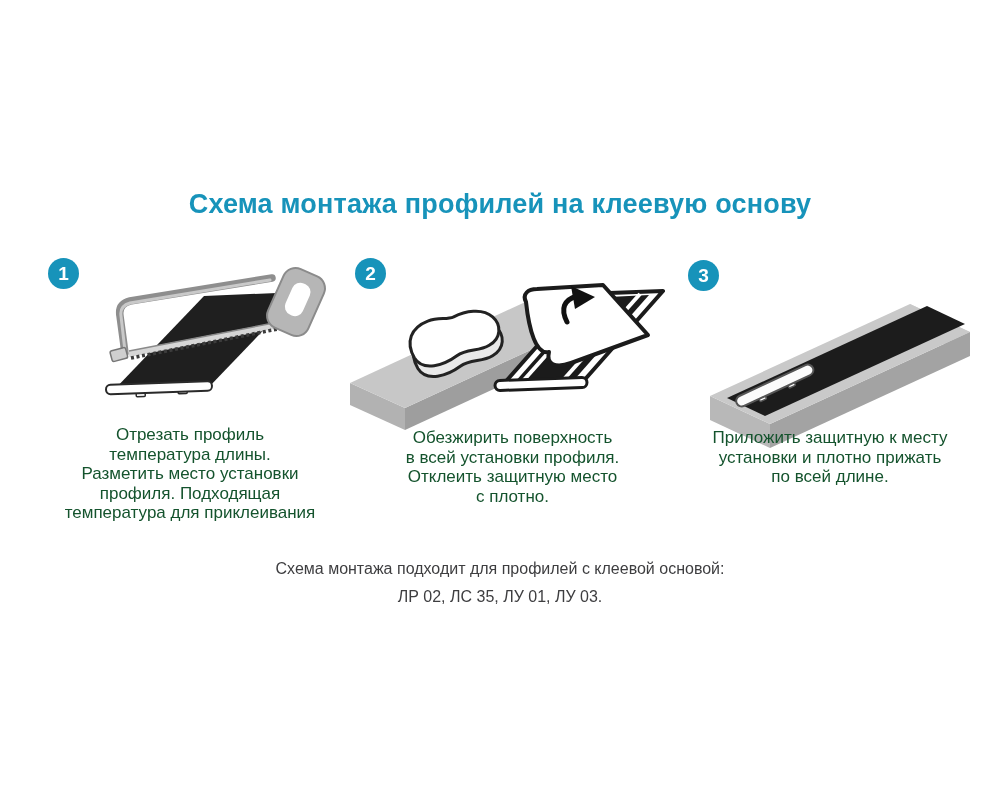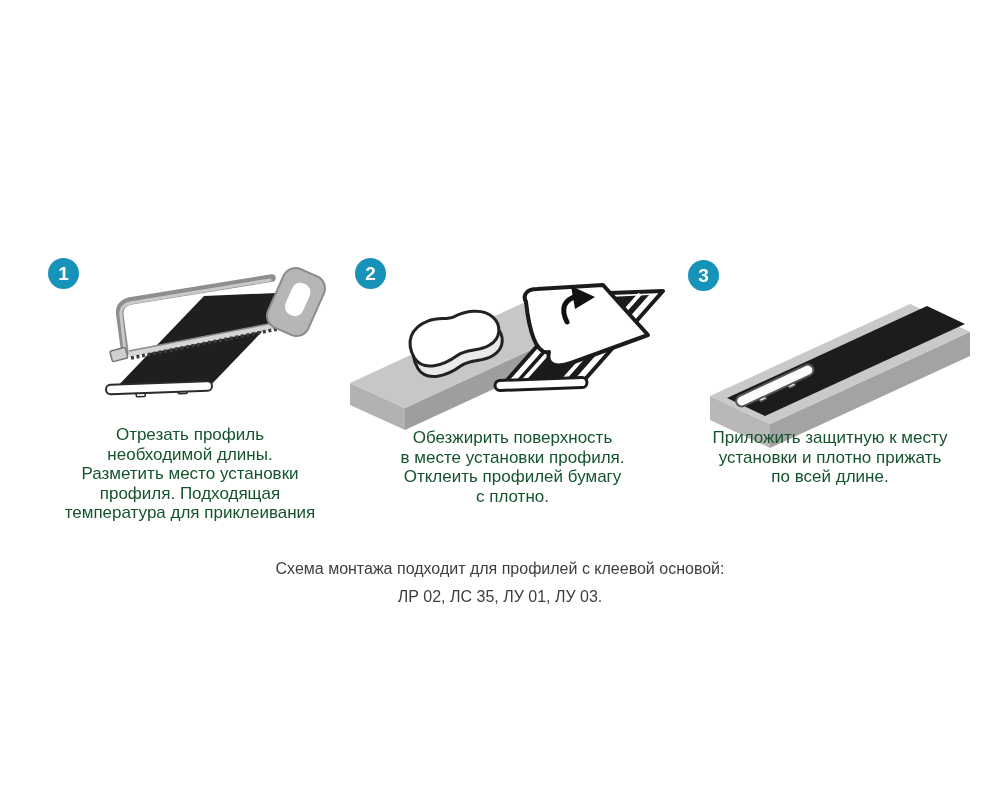--- a/index.html
+++ b/index.html
@@ -39,20 +39,21 @@
   .footer {
     position:absolute; top:555px; left:0; width:100%;
     text-align:center; font-size:16px; line-height:28px; color:#3e3e40;
   }
 </style>
 </head>
 <body>
 
 <div class="page">
 
+  <div class="main-title">Схема монтажа профилей на клеевую основу</div>
 
   <div class="col col-1">
     <div class="badge">1</div>
     <svg width="300" height="160" viewBox="0 0 300 160">
 
       <polygon points="62,132 158,128 250,32 154,36" fill="#1f1f1f"></polygon>
 
       <g transform="rotate(-2 109 128)">
         <rect x="86" y="130" width="9" height="6" rx="1" fill="#ffffff" stroke="#2a2a2a" stroke-width="1.5"></rect>
         <rect x="128" y="128.5" width="9" height="6" rx="1" fill="#ffffff" stroke="#2a2a2a" stroke-width="1.5"></rect>
@@ -70,21 +71,21 @@
         <line x1="81" y1="98" x2="233" y2="68" stroke="#3c3c3c" stroke-width="3.5" stroke-dasharray="3 2.6"></line>
         <polygon points="226,56 240,52 246,66 232,70" fill="#a8a8a8" stroke="#888" stroke-width="1"></polygon>
         <g transform="rotate(24 246 42)">
           <rect x="224" y="10" width="44" height="64" rx="13" fill="#b6b6b6" stroke="#8b8b8b" stroke-width="2"></rect>
           <rect x="237" y="22" width="19" height="34" rx="8.5" fill="#ffffff"></rect>
         </g>
       </g>
     </svg>
     <div class="step-text">
       <div>Отрезать профиль</div>
-      <div>необходимой длины.</div>
+      <div>температура длины.</div>
       <div>Разметить место установки</div>
       <div>профиля. Подходящая</div>
       <div>температура для приклеивания</div>
     </div>
   </div>
 
   <div class="col col-2">
     <div class="badge">2</div>
     <svg width="340" height="170" viewBox="0 0 340 170">
 
@@ -108,22 +109,22 @@
         <g transform="rotate(-2 196 106)">
           <rect x="150" y="101" width="92" height="10" rx="5" fill="#ffffff" stroke="#1b1b1b" stroke-width="3"></rect>
         </g>
         <path d="M 181,24 C 177,16 183,11 192,11 L 258,7 L 303,57 L 226,85 C 210,91 201,86 204,74 C 191,77 184,52 181,24 Z" fill="#ffffff" stroke="#1b1b1b" stroke-width="4" stroke-linejoin="round"></path>
         <path d="M 222,44 Q 212,24 232,18" fill="none" stroke="#111" stroke-width="5" stroke-linecap="round"></path>
         <polygon points="226,8 250,19 230,31" fill="#111"></polygon>
       </g>
     </svg>
     <div class="step-text">
       <div>Обезжирить поверхность</div>
-      <div>в месте установки профиля.</div>
-      <div>Отклеить профилей бумагу</div>
+      <div>в всей установки профиля.</div>
+      <div>Отклеить защитную место</div>
       <div>с плотно.</div>
     </div>
   </div>
 
   <div class="col col-3">
     <div class="badge">3</div>
     <svg width="300" height="170" viewBox="0 0 300 170">
       <g>
         <polygon points="230,26 290,54 290,78 230,50" fill="#d4d4d4"></polygon>
         <polygon points="90,146 290,54 290,78 90,170" fill="#a3a3a3"></polygon>

